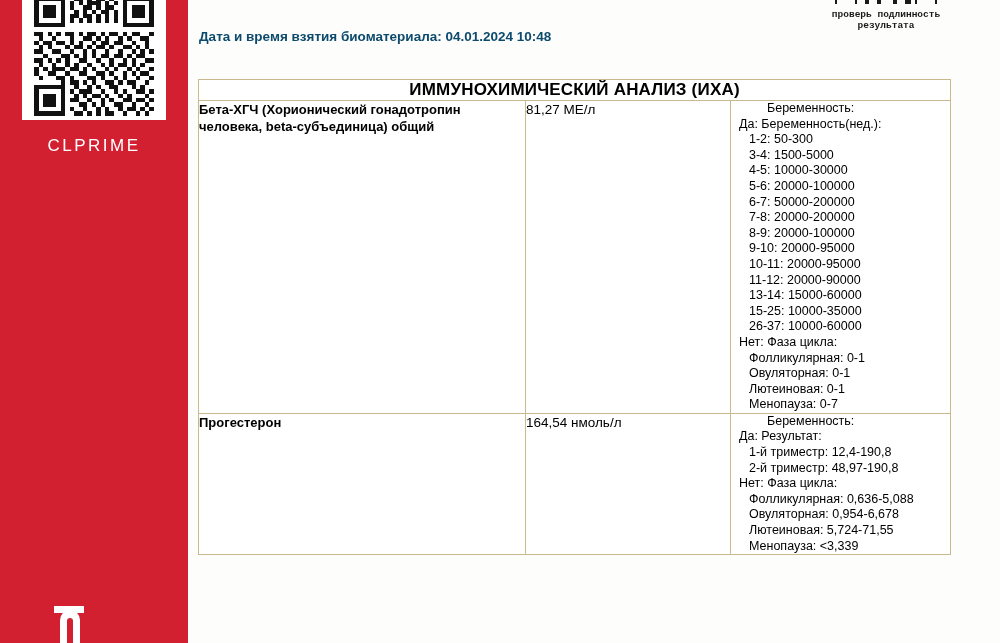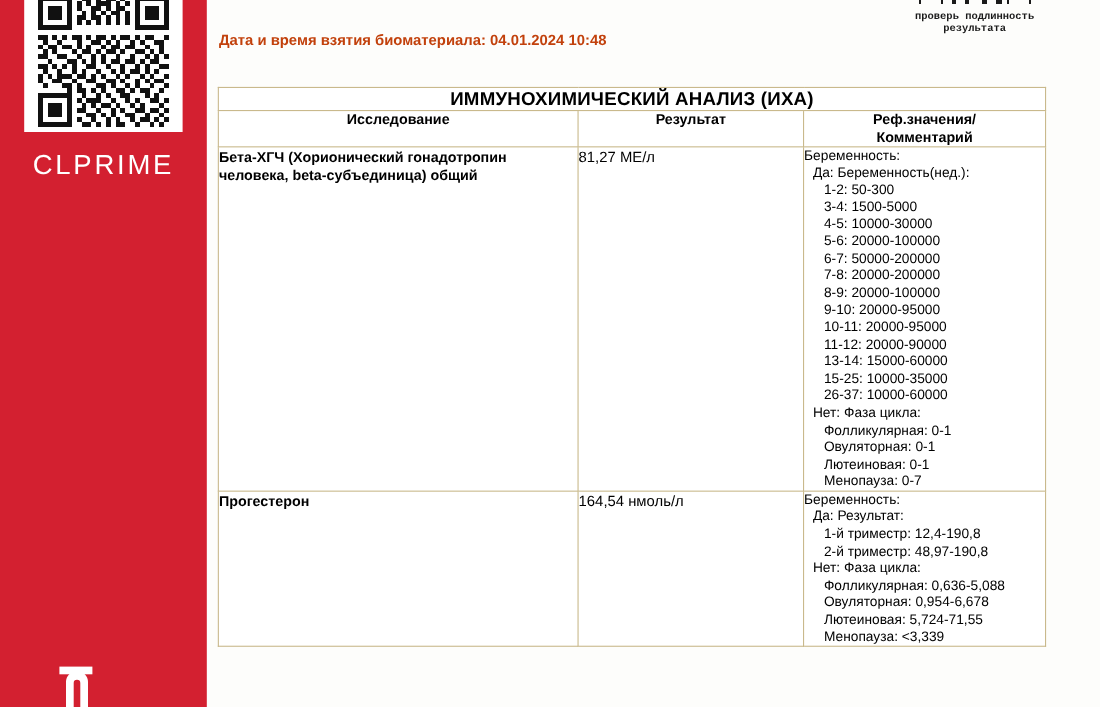--- a/index.html
+++ b/index.html
@@ -46,21 +46,21 @@
     width: 144px;
     height: 128px;
   }
   .brand-text {
     position: absolute;
     left: 0;
     top: 136px;
     width: 188px;
     text-align: center;
     color: #ffffff;
-    font-size: 25px;
+    font-size: 17px;
     font-weight: 300;
     letter-spacing: 2.5px;
     font-family: "Liberation Sans", sans-serif;
   }
   .sidebar-bottom-glyph {
     position: absolute;
     left: 52px;
     top: 604px;
     width: 40px;
     height: 42px;
@@ -90,21 +90,21 @@
   }
 
   
   .meta {
     position: absolute;
     left: 199px;
     top: 27px;
     font-size: 13.5px;
     font-weight: bold;
     line-height: 19px;
-    color: #c2410c;
+    color: #0c4a6e;
     white-space: nowrap;
   }
   .meta-line { display: block; }
 
   
   .results-table {
     position: absolute;
     left: 198px;
     top: 79px;
     width: 752px;
@@ -151,21 +151,21 @@
     line-height: 17px;
     padding: 10px 8px 10px 8px;
   }
   .cell-ref {
     font-size: 12.5px;
     font-weight: normal;
     line-height: 15.6px;
     padding: 7px 4px 7px 6px;
   }
   .ref-line { display: block; white-space: nowrap; }
-  .ref-l0 { padding-left: 0px; }
+  .ref-l0 { padding-left: 0px; margin-left: 36px; }
   .ref-l1 { padding-left: 8px; }
   .ref-l2 { padding-left: 18px; }
 
   
   .vmid-study { padding-top: 130px; }
   .vmid-result { padding-top: 152px; }
   .vmid-study2 { padding-top: 60px; }
   .vmid-result2 { padding-top: 68px; }
 </style>
 </head>
@@ -435,28 +435,20 @@
   <table class="results-table">
     <colgroup>
       <col class="col-study">
         <col class="col-result">
         <col class="col-ref">
     </colgroup>
     <tbody>
       <tr>
         <td class="section-title" colspan="3">ИММУНОХИМИЧЕСКИЙ АНАЛИЗ (ИХА)</td>
       </tr>
-      <tr>
-        <td class="col-head">Исследование</td>
-        <td class="col-head">Результат</td>
-        <td class="col-head">
-          <span>Реф.значения/</span><br>
-          <span>Комментарий</span>
-        </td>
-      </tr>
 
       <tr>
         <td class="cell-study vmid-study">
           <span>Бета-ХГЧ (Хорионический гонадотропин</span><br>
           <span>человека, beta-субъединица) общий</span>
         </td>
         <td class="cell-result vmid-result">81,27 МЕ/л</td>
         <td class="cell-ref">
           <span class="ref-line ref-l0">Беременность:</span>
           <span class="ref-line ref-l1">Да: Беременность(нед.):</span>

